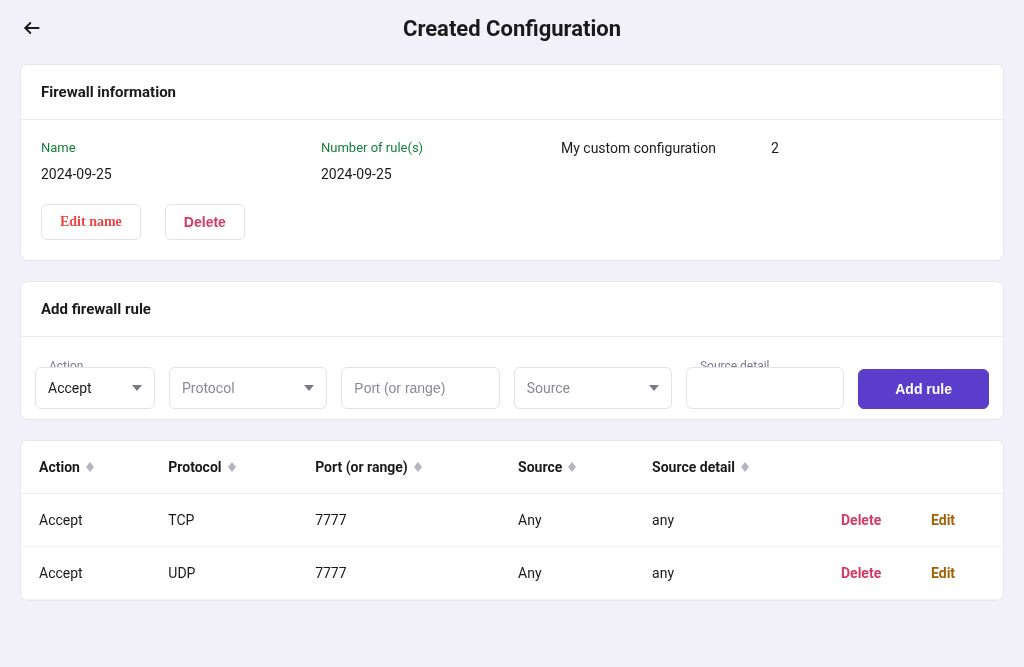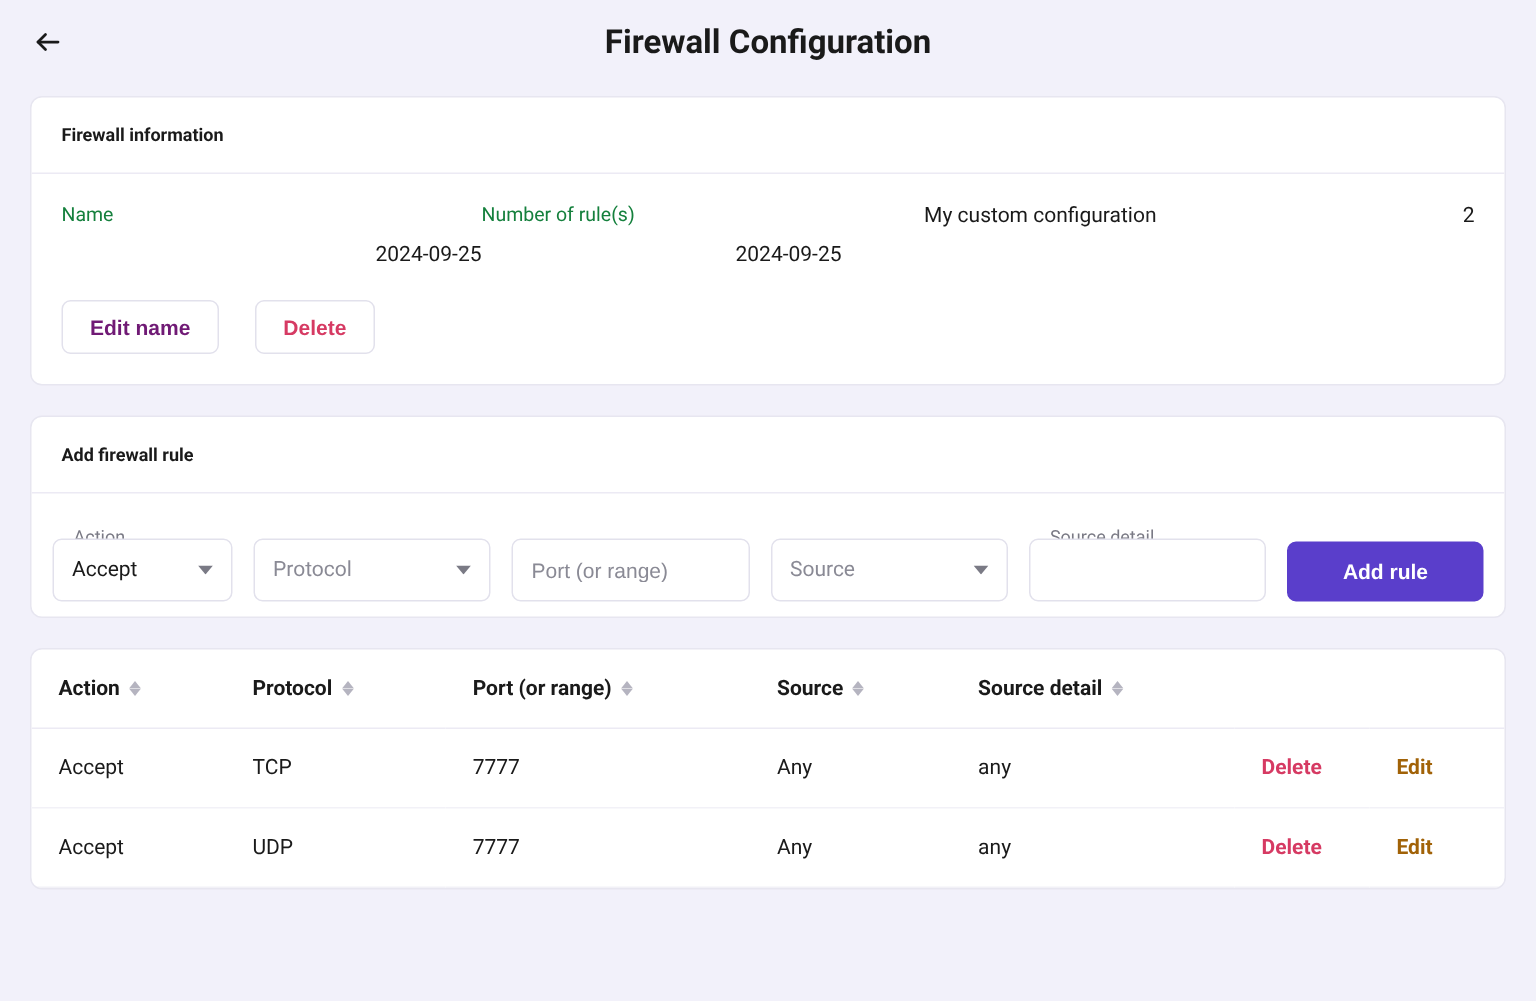--- a/index.html
+++ b/index.html
@@ -34,55 +34,54 @@
   }
   .card {
     background: #fff;
     border: 1px solid #e7e6f0;
     border-radius: 8px;
     margin: 8px 20px 20px 20px;
     overflow: hidden;
   }
   .card-header {
     padding: 18px 20px;
-    font-size: 12px;
+    font-size: 15px;
     font-weight: 700;
     border-bottom: 1px solid #eceaf4;
   }
   .card-body {
     padding: 20px;
   }
   .info-grid {
     display: grid;
     grid-template-columns: 280px 240px 210px 1fr;
     row-gap: 10px;
   }
   .info-label {
     font-size: 13px;
     color: #15803d;
   }
   .info-value {
     font-size: 14px;
     color: #1a1a1a;
-    text-align: right;
   }
   .btn-row { margin-top: 22px; display: flex; gap: 24px; }
   .btn {
     display: inline-flex;
     align-items: center;
     justify-content: center;
     border: 1px solid #e2e1ec;
     background: #fff;
     border-radius: 6px;
     padding: 9px 18px;
     font-size: 14px;
     font-weight: 600;
     cursor: pointer;
   }
-  .btn-purple-text { color: #701a75; }
+  .btn-purple-text { color: #ef4444; font-family: Liberation Serif, serif; }
   .btn-red-text { color: #d63a63; }
   .btn-primary {
     background: #5a3ecb;
     border-color: #5a3ecb;
     color: #fff;
     padding: 11px 36px;
   }
   .add-rule-row {
     display: flex;
     gap: 14px;
@@ -172,21 +171,21 @@
 </head>
 <body>
 
 <div class="page-header">
   <div class="back-btn">
     <svg width="20" height="20" viewBox="0 0 24 24" fill="none" stroke="#1a1a1a" stroke-width="2.2" stroke-linecap="round" stroke-linejoin="round">
       <line x1="20" y1="12" x2="4" y2="12"></line>
       <polyline points="10 18 4 12 10 6"></polyline>
     </svg>
   </div>
-  <h1 class="page-title">Firewall Configuration</h1>
+  <h1 class="page-title">Created Configuration</h1>
 </div>
 
 <div class="card">
   <div class="card-header">Firewall information</div>
   <div class="card-body">
     <div class="info-grid">
       <div class="info-label">Name</div>
       <div class="info-label">Number of rule(s)</div>
 
       <div class="info-value">My custom configuration</div>

